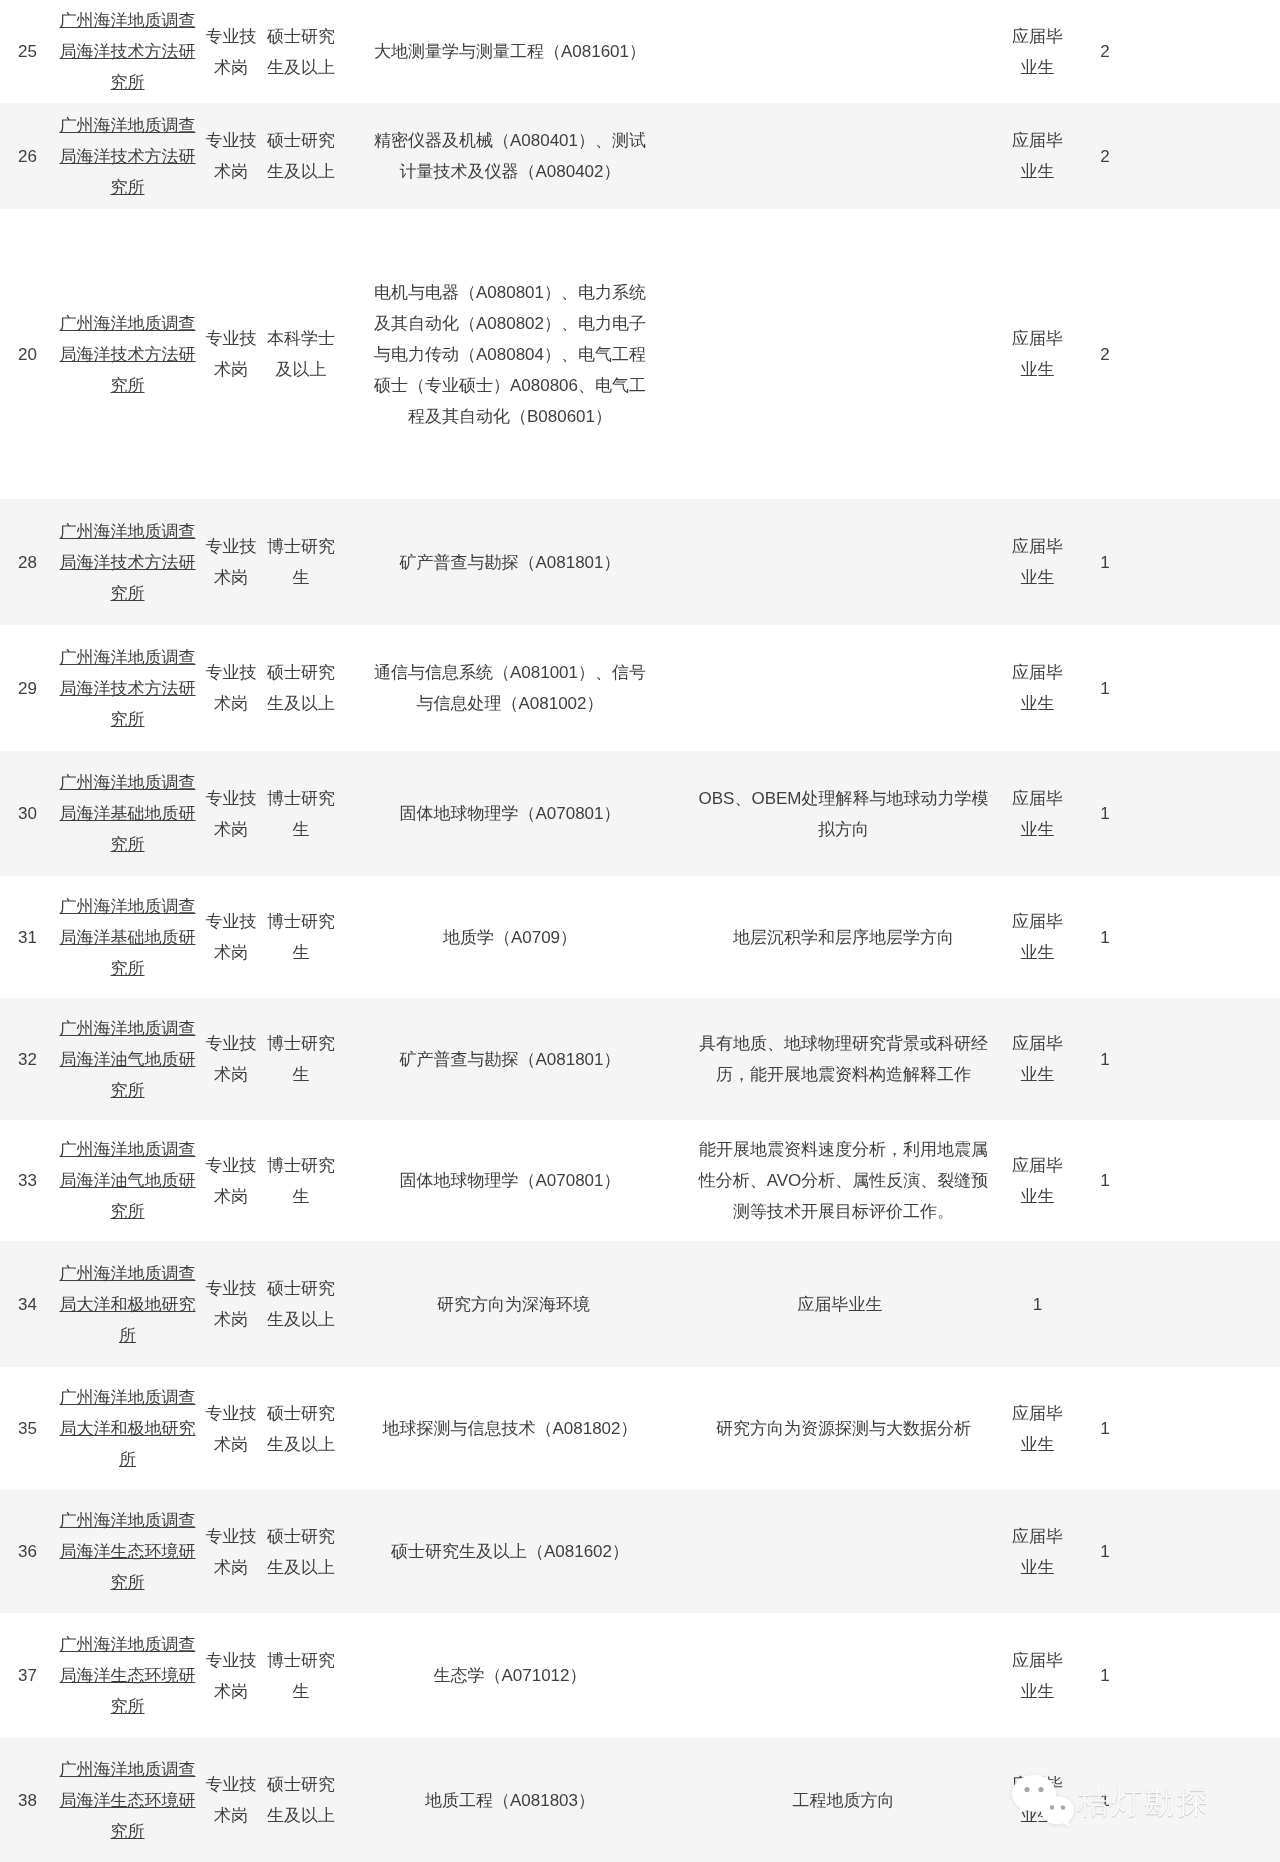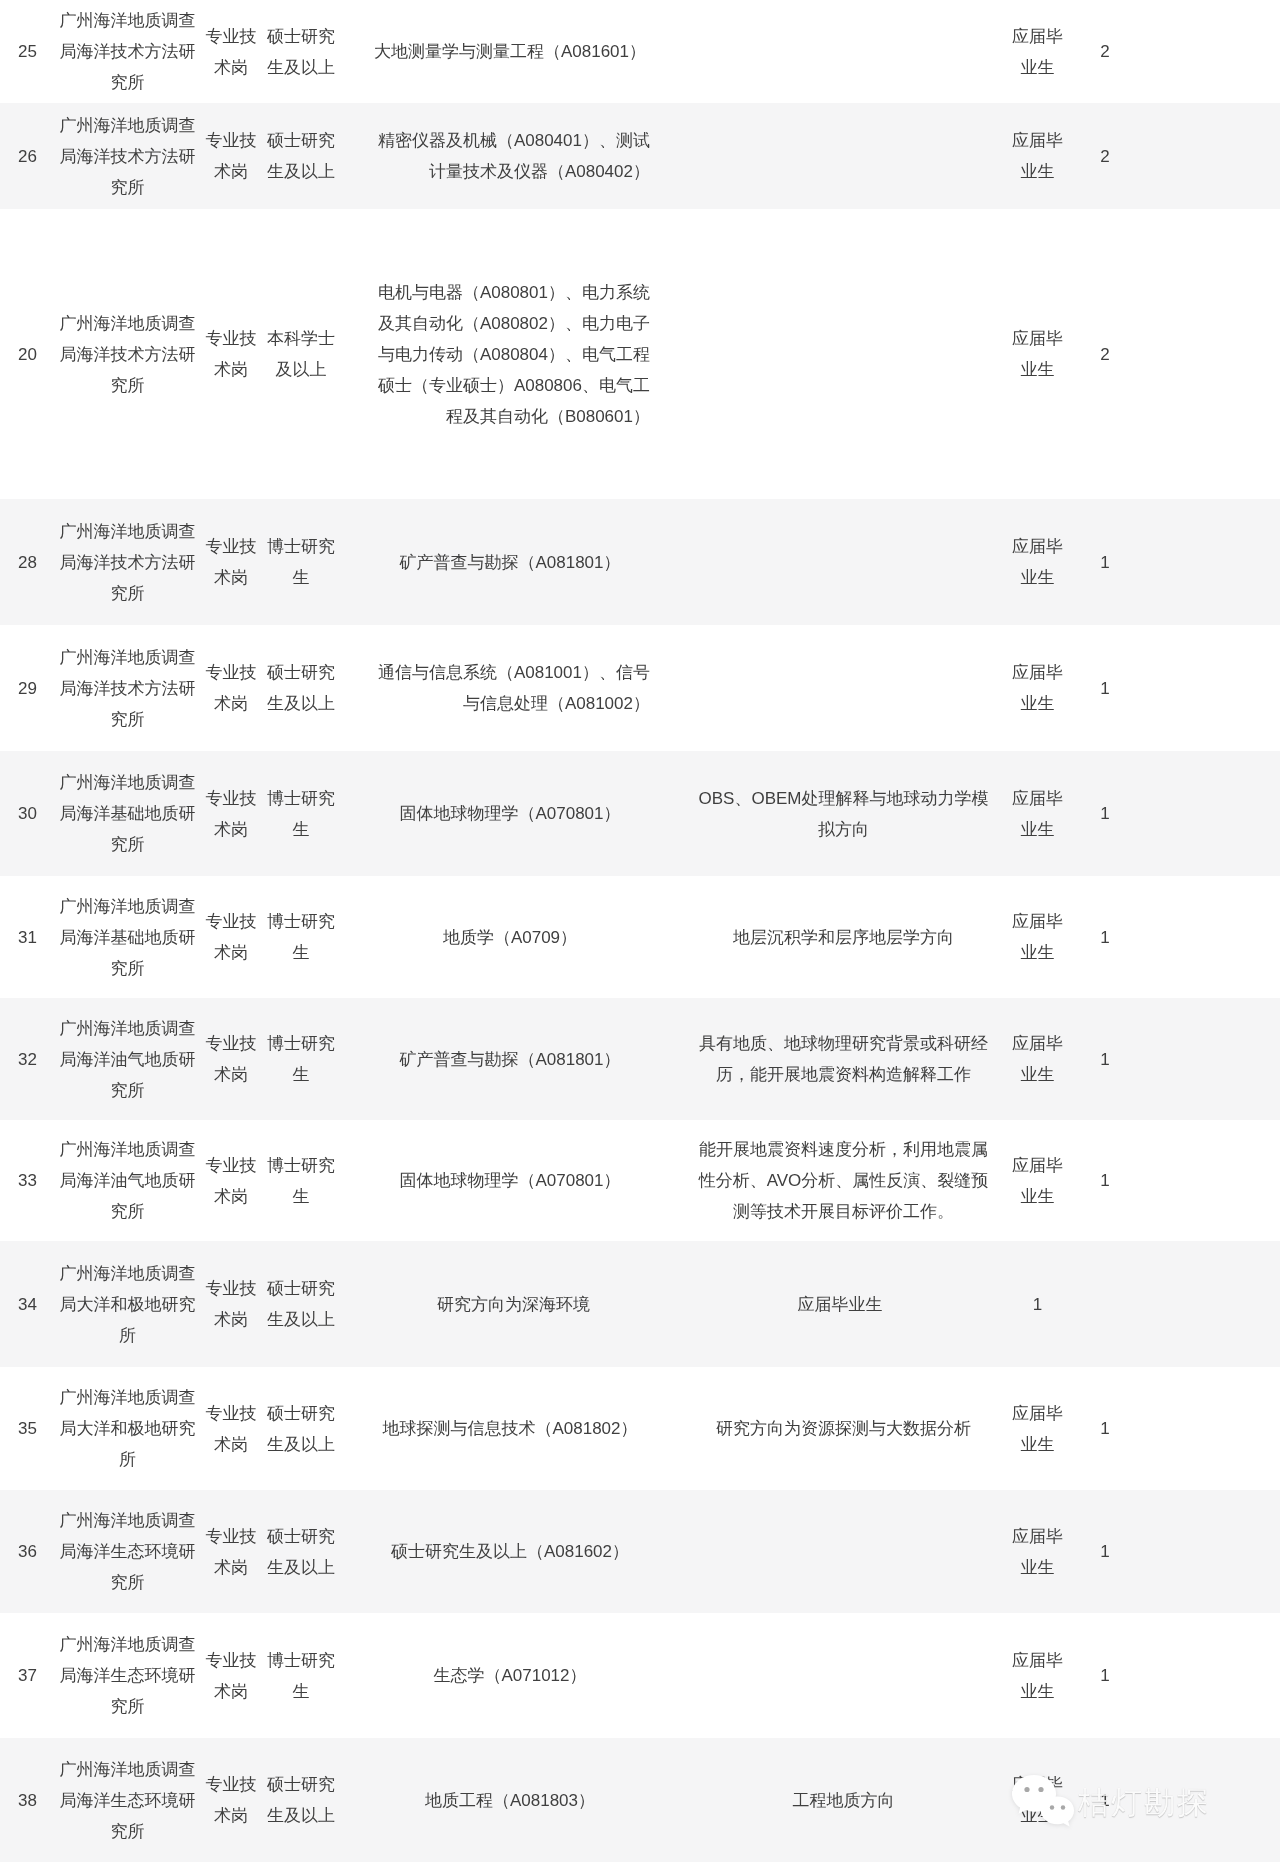--- a/index.html
+++ b/index.html
@@ -16,22 +16,22 @@
     width:100%;
   }
   .row:nth-child(even){background:#f5f5f6;}
   .cell{
     display:flex;align-items:center;justify-content:center;
     text-align:center;
     font-size:17px;line-height:31px;
     word-break:break-all;
     padding:0 2px;
   }
-  .cell.c-org{padding:0 4px;}
-  .cell.c-major{padding:0 30px;text-align:right;}
+  .cell.c-org{padding:0 4px;text-decoration:underline;}
+  .cell.c-major{padding:0 30px;}
   .cell.c-req{padding:0 4px;margin-left:7px;}
   .cell.c-grad{padding:12px 10px;}
   .watermark{
     position:absolute;left:1010px;top:1772px;
     display:flex;align-items:center;gap:2px;
     pointer-events:none;
   }
   .wm-icon{display:block;filter:drop-shadow(0 1px 2px rgba(0,0,0,0.10));}
   .wm-text{
     font-size:31px;letter-spacing:2px;color:#fbfbfb;

